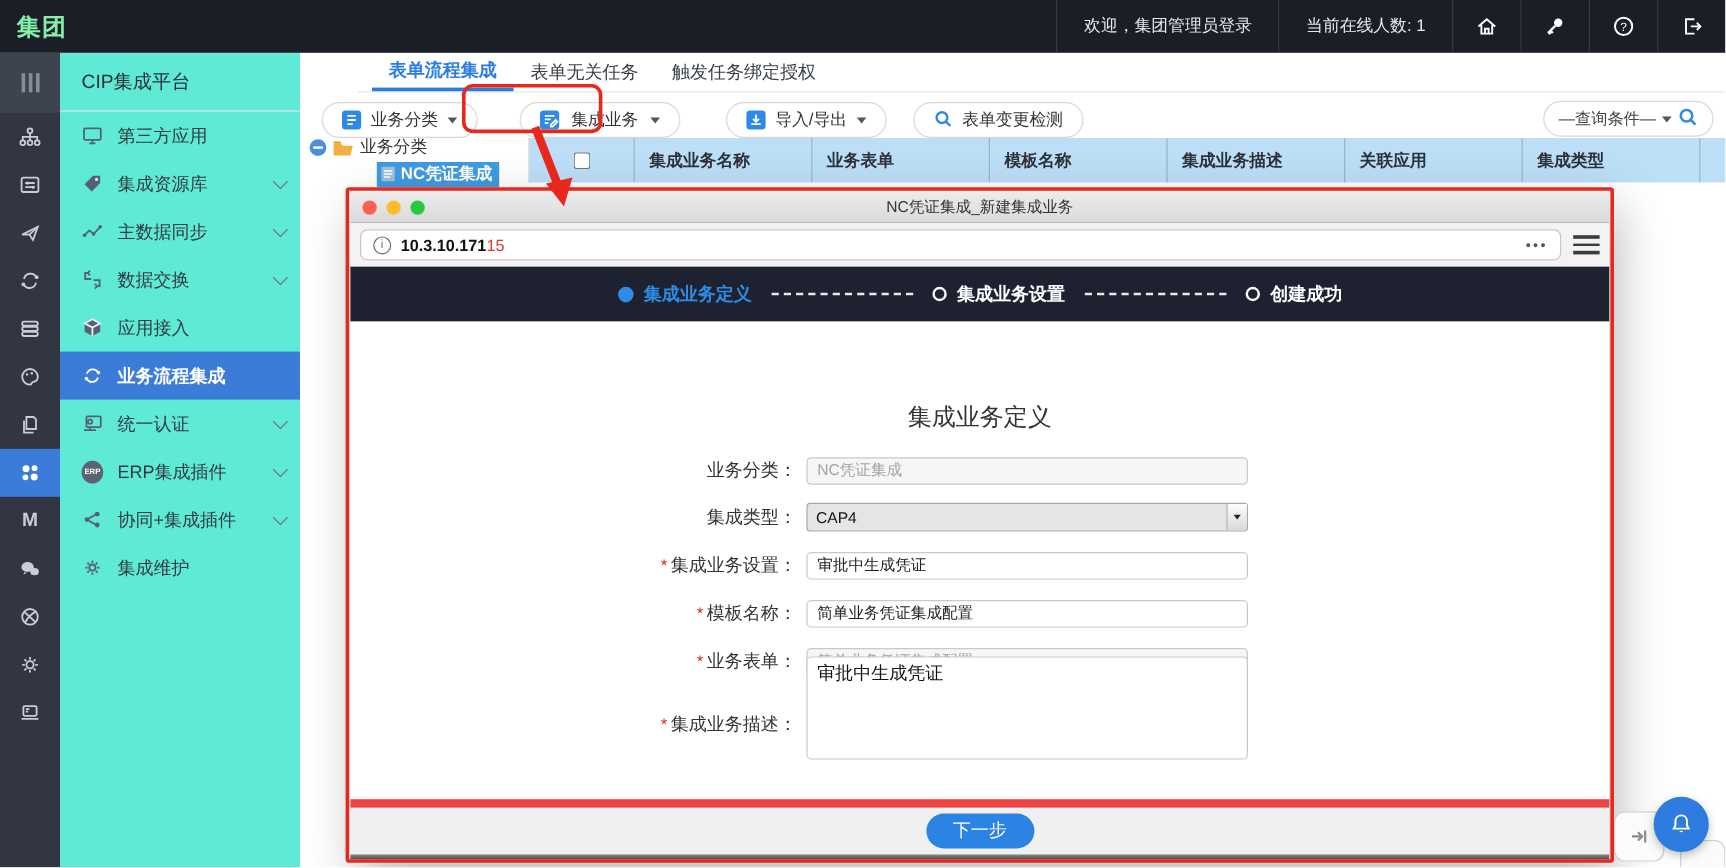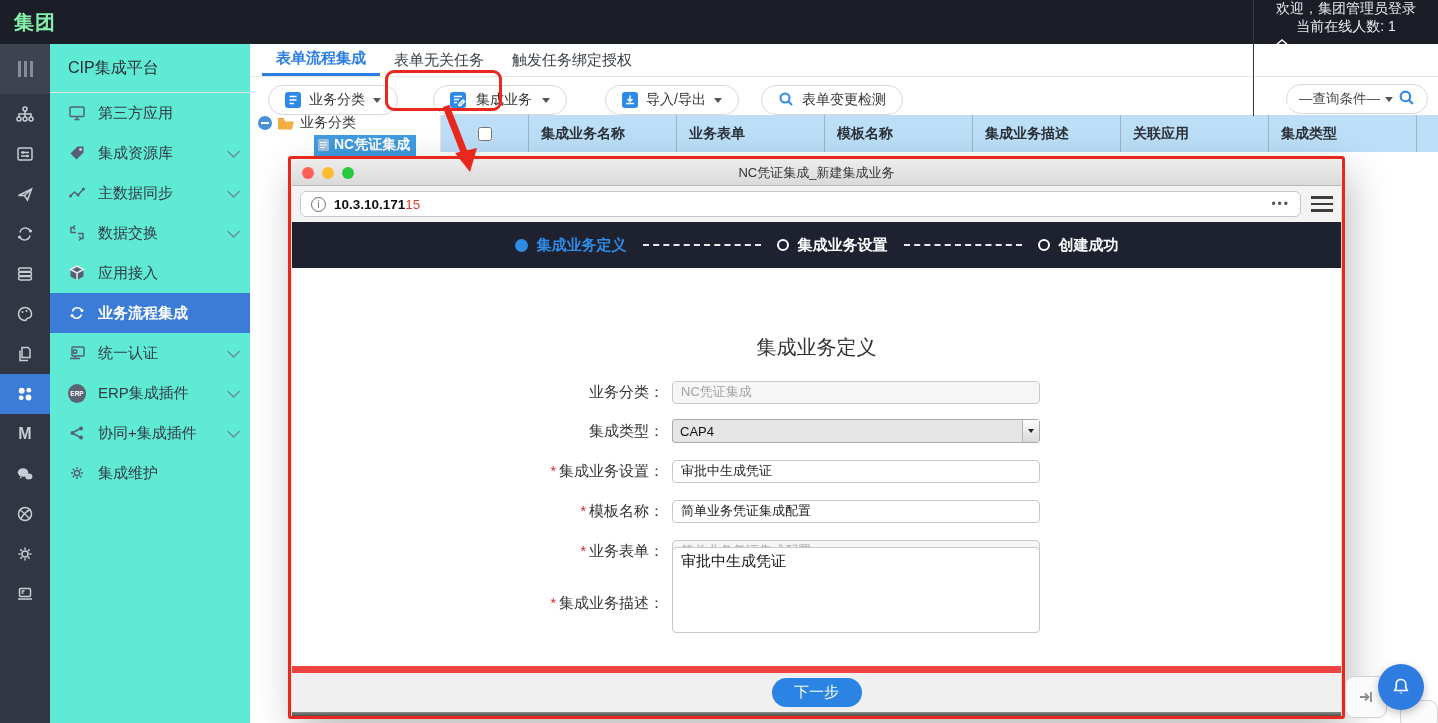--- a/index.html
+++ b/index.html
@@ -3,21 +3,21 @@
 <meta charset="utf-8">
 <style>
   * { margin:0; padding:0; box-sizing:border-box; }
   html,body { width:1438px; height:723px; }
   body { font-family:"Liberation Sans","DejaVu Sans",sans-serif; }
   .page { position:relative; width:1438px; height:723px; background:#fff; overflow:hidden; }
 
   
   .topbar { position:absolute; left:0; top:0; width:1438px; height:44px; background:#1b1e27; display:flex; align-items:center; justify-content:space-between; z-index:3; }
   .brand { color:#86efac; font-size:20px; font-weight:bold; padding-left:14px; letter-spacing:1px; }
-  .topbar-right { display:flex; height:44px; align-items:stretch;flex-direction:column; }
+  .topbar-right { display:flex; height:44px; align-items:stretch; }
   .tb-cell { display:flex; align-items:center; justify-content:center; border-left:1px solid #343845; color:#e8eaee; font-size:14px; padding:0 22px; }
   .tb-cell.icon { width:57px; padding:0; cursor:pointer; }
   .tb-cell svg { stroke:#fff; fill:none; stroke-width:1.6; }
 
   
   .rail { position:absolute; left:0; top:44px; width:50px; height:679px; background:#313642; z-index:2; }
   .rail-tile-top { height:50px; background:#3e4350; display:flex; align-items:center; justify-content:center; gap:3px; }
   .rail-tile-top i { display:block; width:3px; height:16px; background:#878c99; }
   .rail-icon { height:40px; display:flex; align-items:center; justify-content:center; cursor:pointer; }
   .rail-icon svg { stroke:#c9cdd6; fill:none; stroke-width:1.5; }
@@ -32,21 +32,21 @@
   .menu-item { height:40px; display:flex; align-items:center; padding:0 14px 0 18px; font-size:15px; color:#333a46; cursor:pointer; position:relative; }
   .menu-item .mi-icon { width:18px; height:18px; margin-right:12px; display:flex; align-items:center; justify-content:center; }
   .menu-item .mi-icon svg { stroke:#566074; fill:none; stroke-width:1.5; }
   .menu-item.active { background:#3a7cd8; color:#fff; font-weight:bold; }
   .menu-item.active .mi-icon svg { stroke:#fff; }
   .menu-item .chev { margin-left:auto; width:9px; height:9px; border-right:1.6px solid #6b7484; border-bottom:1.6px solid #6b7484; transform:rotate(45deg) translateY(-3px); }
   .erp-badge { width:19px; height:19px; border-radius:50%; background:#5a6374; color:#fff; font-size:6.5px; font-weight:bold; display:flex; align-items:center; justify-content:center; }
 
   
   .content { position:absolute; left:250px; top:44px; width:1188px; height:679px; background:#fff; }
-  .tabs-row { height:33px; border-bottom:1px solid #e7e7e7; display:flex; align-items:stretch; padding-left:12px; }
+  .tabs-row { height:33px; border-bottom:1px solid #e7e7e7; display:flex; align-items:stretch; padding-left:12px;margin-left:48px; }
   .tab { display:flex; align-items:center; padding:0 14px; font-size:15px; color:#3a3f48; cursor:pointer; }
   .tab.active { color:#2a7de2; font-weight:bold; border-bottom:3px solid #2a7de2; }
 
   .toolbar { position:absolute; left:0; top:34px; width:100%; height:44px; display:flex; align-items:center; padding-left:18px; }
   .pill { height:30px; border:1px solid #d8d8d8; border-radius:16px; background:#fff; display:flex; align-items:center; gap:8px; padding:0 16px; font-size:14px; color:#333; cursor:pointer; white-space:nowrap; }
   .pill + .pill { margin-left:22px; }
   .pill .bicon { width:16px; height:16px; border-radius:3px; background:#2e8ae6; position:relative; flex:0 0 auto; }
   .pill .bicon svg { position:absolute; inset:0; stroke:#fff; fill:none; stroke-width:1.5; }
   .caret { width:0; height:0; border-left:4.5px solid transparent; border-right:4.5px solid transparent; border-top:5px solid #555; }
   .mag svg { stroke:#2e8ae6; fill:none; stroke-width:2; }

